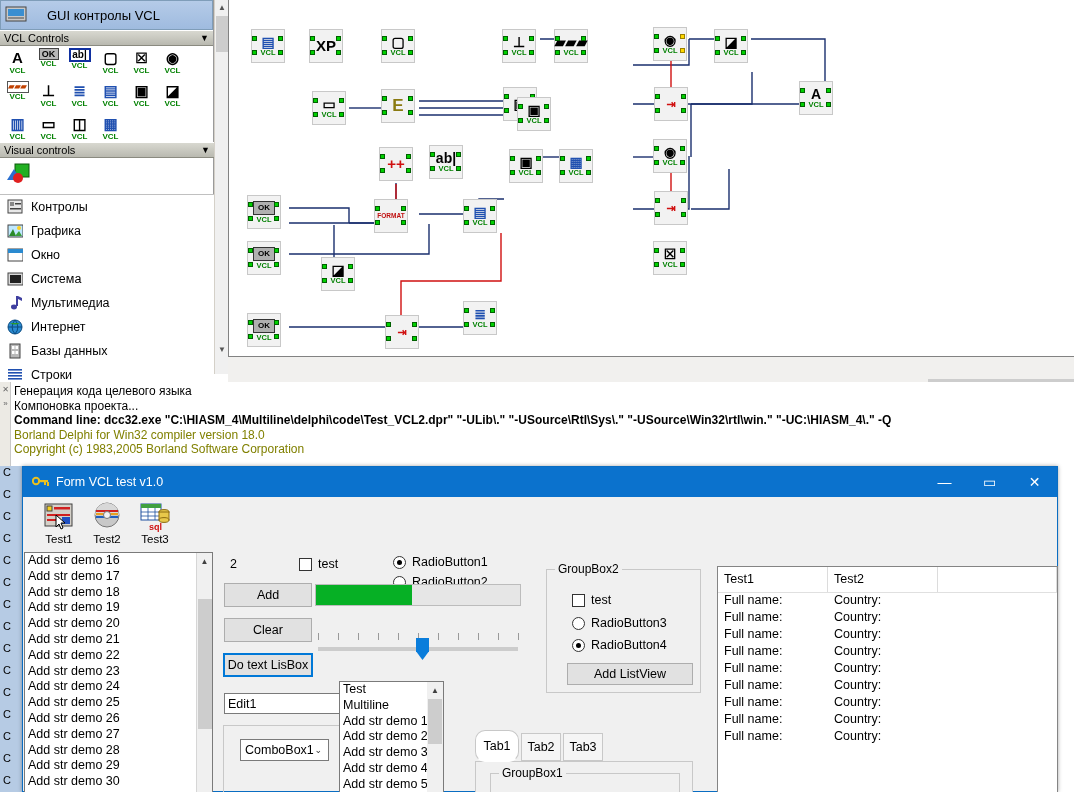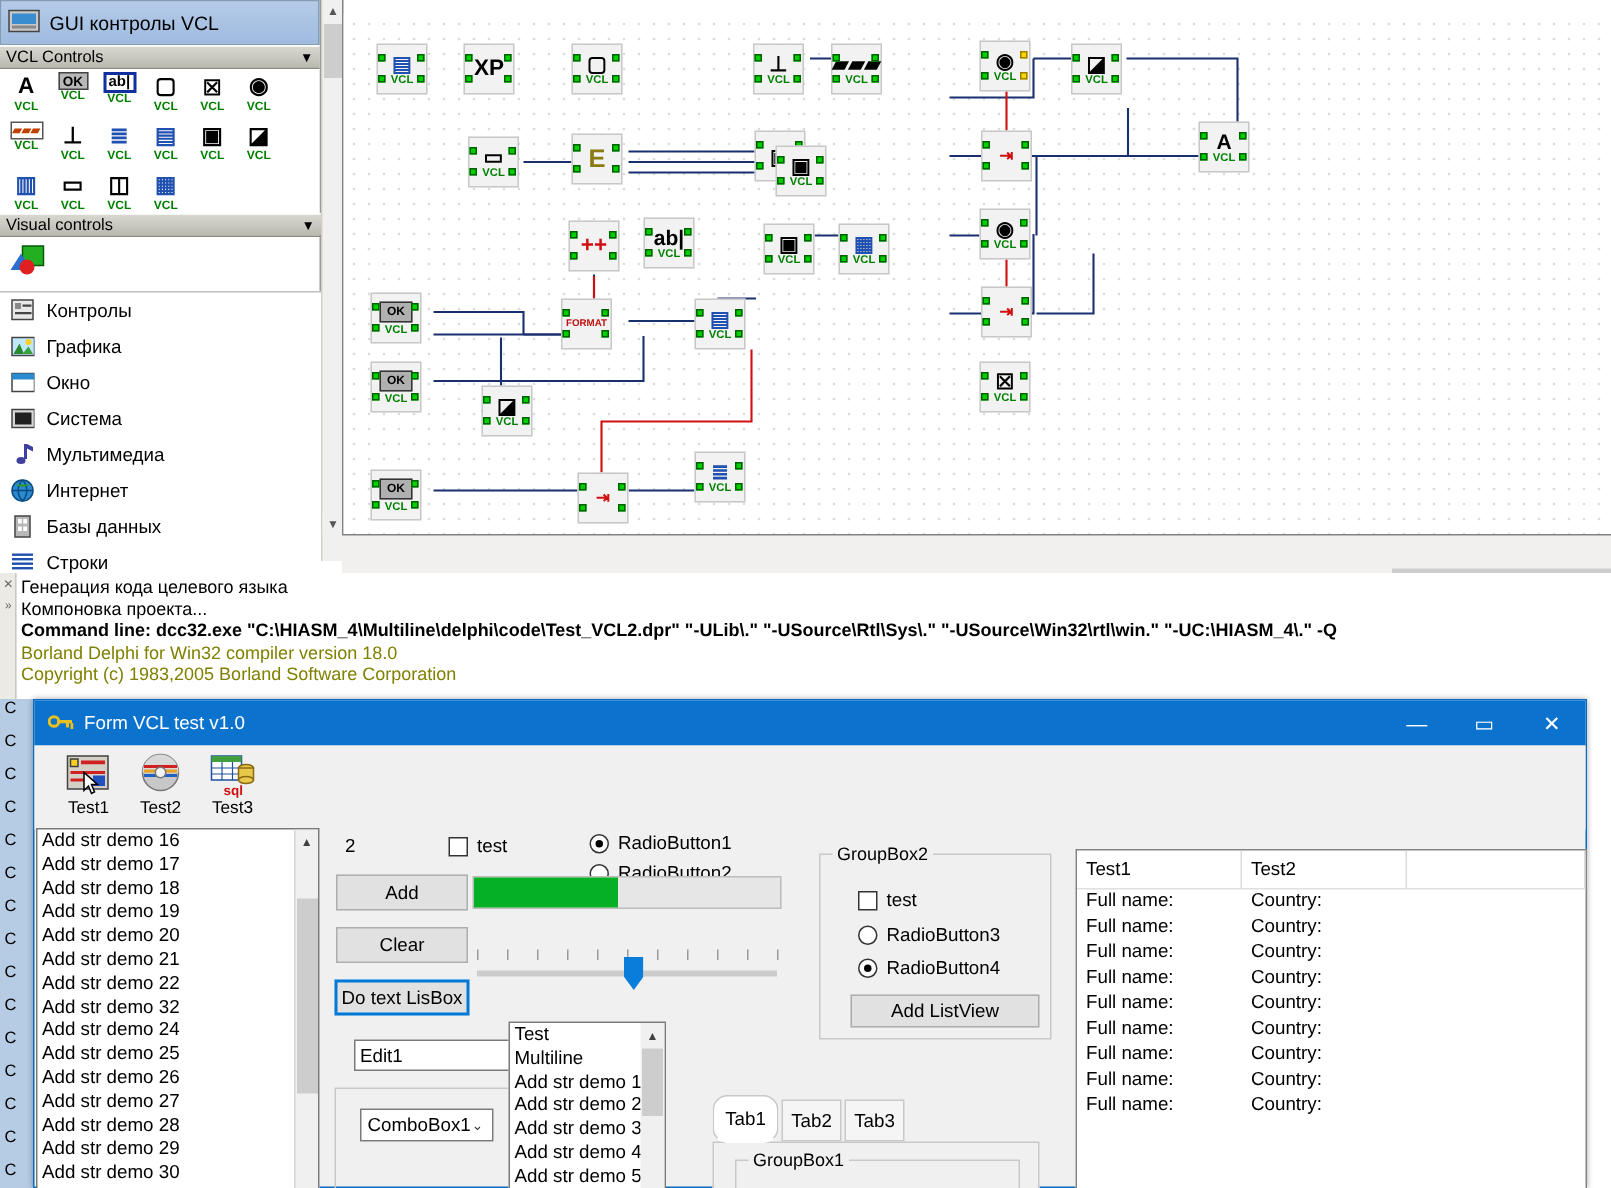--- a/index.html
+++ b/index.html
@@ -14,21 +14,21 @@
   #root { position: relative; width: 1074px; height: 792px; }
 
   
   #palette {
     position: absolute; left: 0; top: 0; width: 214px; height: 374px;
     background: #ffffff; border-right: 1px solid #9a9a9a;
   }
   .pal-header {
     height: 30px; background: linear-gradient(180deg,#b5cbe8 0%, #9fbbdf 100%);
     border: 1px solid #7f9db9; display: flex; align-items: center;
-    padding-left: 4px; gap: 6px;
+    padding-left: 4px; gap: 20px;
   }
   .pal-header .title { font-size: 13px; color: #000; }
   .pal-bar {
     height: 16px; background: linear-gradient(180deg,#d8d8d0 0%, #b9b9b0 100%);
     border-top: 1px solid #fff; border-bottom: 1px solid #8a8a80;
     display: flex; align-items: center; justify-content: space-between;
     padding: 0 4px; font-size: 11px; color: #000;
   }
   .pal-bar .arrow { font-size: 9px; }
   .pal-grid { display: flex; flex-wrap: wrap; padding: 2px 0 2px 2px; background:#fff; }
@@ -144,21 +144,21 @@
 
   .ctl-label { position:absolute; font-size:12.5px; color:#000; }
   .btn {
     position:absolute; background:#e1e1e1; border:1px solid #adadad;
     font-size:12.5px; display:flex; align-items:center; justify-content:center;
     cursor:pointer; color:#000;
   }
   .btn.focus { border:2px solid #0078d7; background:#e1e1e1; }
   .tinput {
     position:absolute; background:#fff; border:1px solid #7a7a7a;
-    font-size:12.5px; padding-left:3px; display:flex; align-items:center; color:#000;margin-left:12px;
+    font-size:12.5px; padding-left:3px; display:flex; align-items:center; color:#000;
   }
   .cbrow { position:absolute; display:flex; align-items:center; gap:6px; font-size:12.5px; cursor:pointer;}
   .cbox { width:13px;height:13px;border:1px solid #333;background:#fff; }
   .rad { width:13px;height:13px;border:1px solid #333;border-radius:50%;background:#fff;position:relative; }
   .rad.on::after { content:""; position:absolute; left:3px; top:3px; width:5px;height:5px;border-radius:50%;background:#000;}
 
   #progress {
     position:absolute; background:#e6e6e6; border:1px solid #bcbcbc;
   }
   #progress .fill { height:100%; background:#06b025; }
@@ -775,21 +775,21 @@
 
       <div id="listbox">
         <div id="lb-items">
             <div class="lbi">Add str demo 16</div>
             <div class="lbi">Add str demo 17</div>
             <div class="lbi">Add str demo 18</div>
             <div class="lbi">Add str demo 19</div>
             <div class="lbi">Add str demo 20</div>
             <div class="lbi">Add str demo 21</div>
             <div class="lbi">Add str demo 22</div>
-            <div class="lbi">Add str demo 32</div>
+            <div class="lbi">Add str demo 23</div>
             <div class="lbi">Add str demo 24</div>
             <div class="lbi">Add str demo 25</div>
             <div class="lbi">Add str demo 26</div>
             <div class="lbi">Add str demo 27</div>
             <div class="lbi">Add str demo 28</div>
             <div class="lbi">Add str demo 29</div>
             <div class="lbi">Add str demo 30</div>
             <div class="lbi">Add str demo 31</div>
           </div>
         <div class="lbsb">

